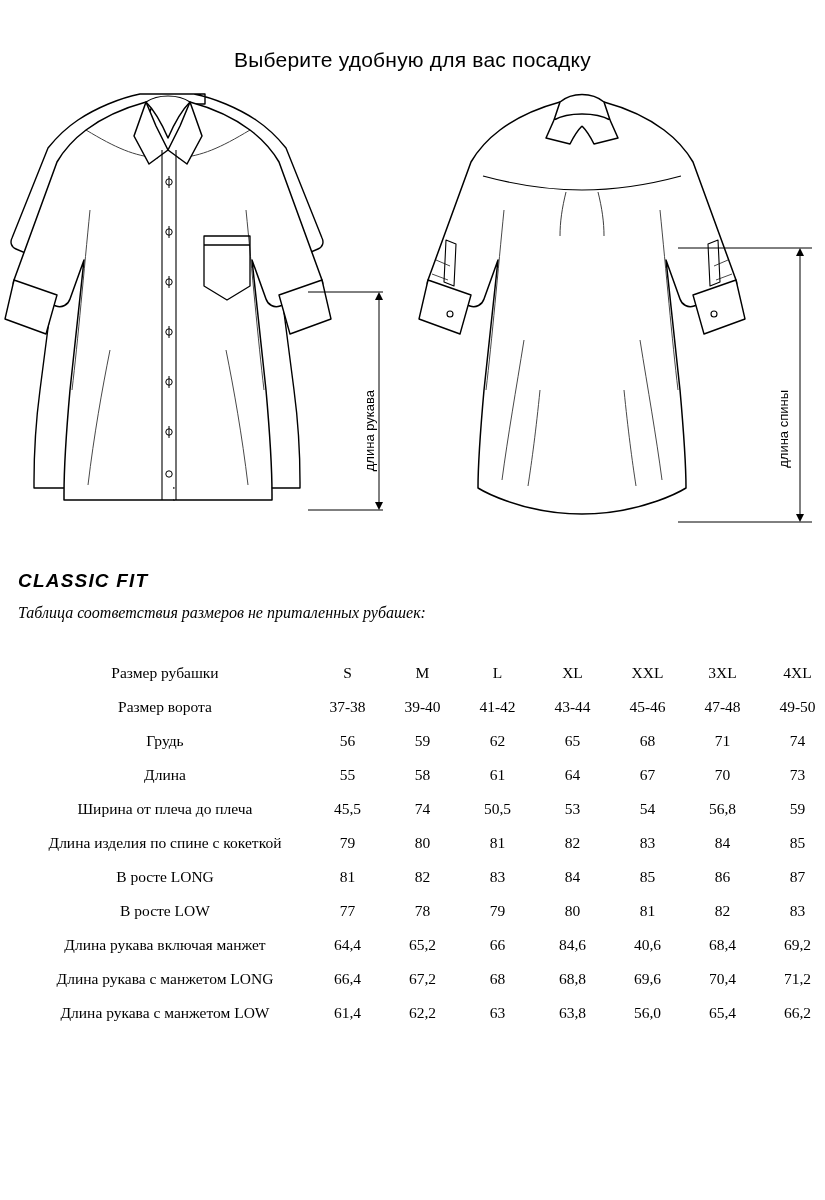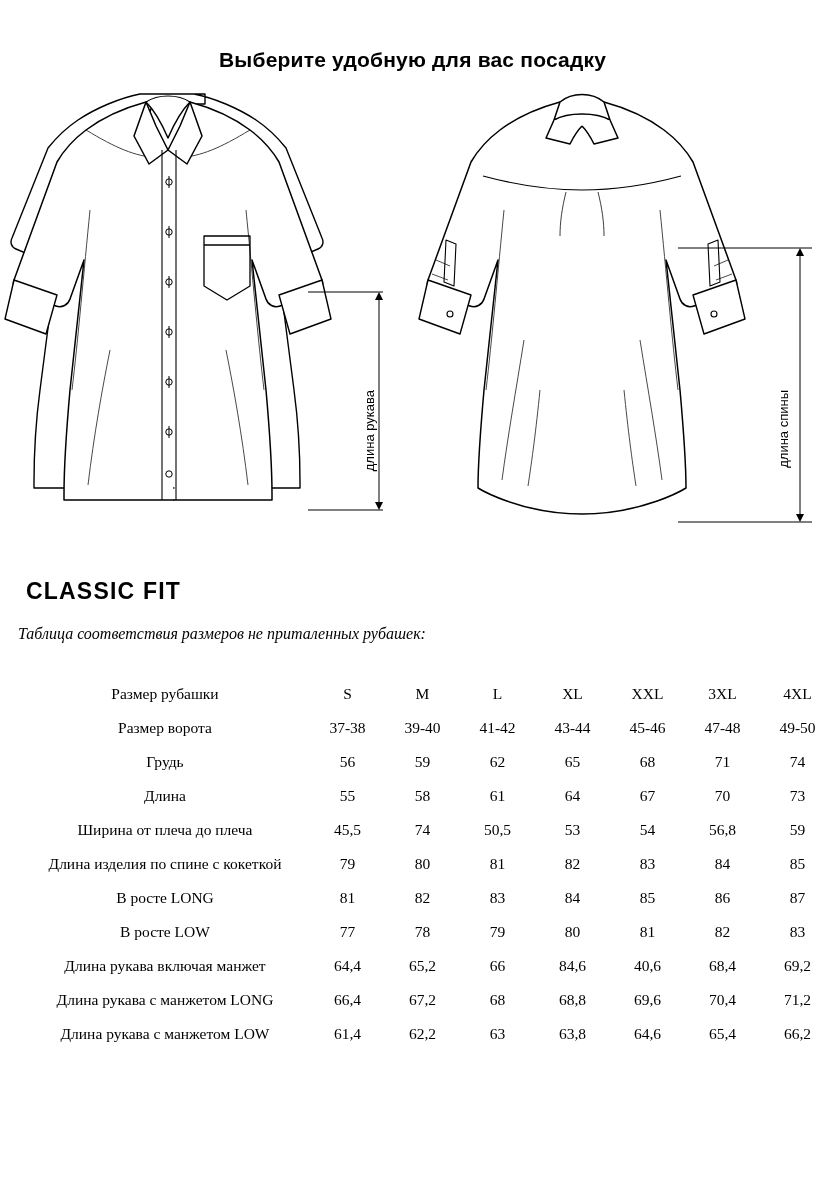--- a/index.html
+++ b/index.html
@@ -17,21 +17,21 @@
   }
   .page {
     width: 825px;
     height: 1200px;
     position: relative;
     box-sizing: border-box;
   }
   .title {
     text-align: center;
     font-size: 21px;
-    font-weight: bold;
+    font-weight: normal;
     letter-spacing: 0.2px;
     margin: 0;
     padding-top: 48px;
     font-family: "Liberation Sans", sans-serif;
   }
   .illustration {
     position: relative;
     width: 825px;
     height: 470px;
     margin-top: 18px;
@@ -55,27 +55,28 @@
   }
   .label-back {
     left: 776px;
     top: 300px;
   }
   .section {
     padding-left: 10px;
     padding-right: 10px;
   }
   .fit-name {
-    font-size: 23px;
+    font-size: 19px;
     font-weight: bold;
     letter-spacing: 1.2px;
-    margin: 8px;
+    margin: 0;
     padding-left: 8px;
     padding-top: 10px;
     font-family: "Liberation Sans", sans-serif;
+    font-style: italic;
   }
   .subtitle {
     font-size: 16px;
     padding-left: 8px;
     padding-top: 12px;
     font-family: "Liberation Serif", serif;
     font-style: italic;
   }
   table.sizes {
     border-collapse: collapse;
@@ -424,20 +425,20 @@
             <td>69,6</td>
             <td>70,4</td>
             <td>71,2</td>
           </tr>
           <tr>
             <td class="rowhead">Длина рукава с манжетом LOW</td>
             <td>61,4</td>
             <td>62,2</td>
             <td>63</td>
             <td>63,8</td>
-            <td>64,6</td>
+            <td>56,0</td>
             <td>65,4</td>
             <td>66,2</td>
           </tr>
         </tbody>
     </table>
   </div>
 </div>
 
 </body></html>

